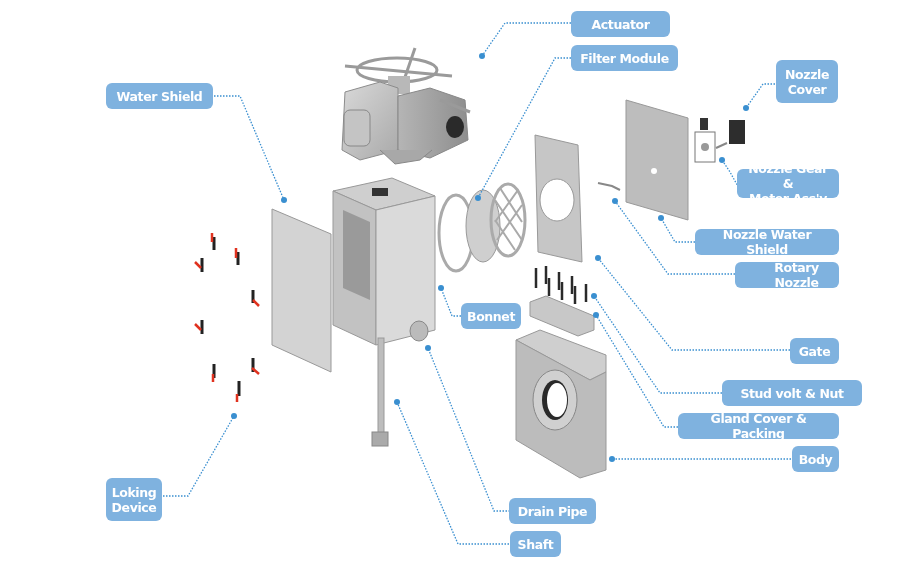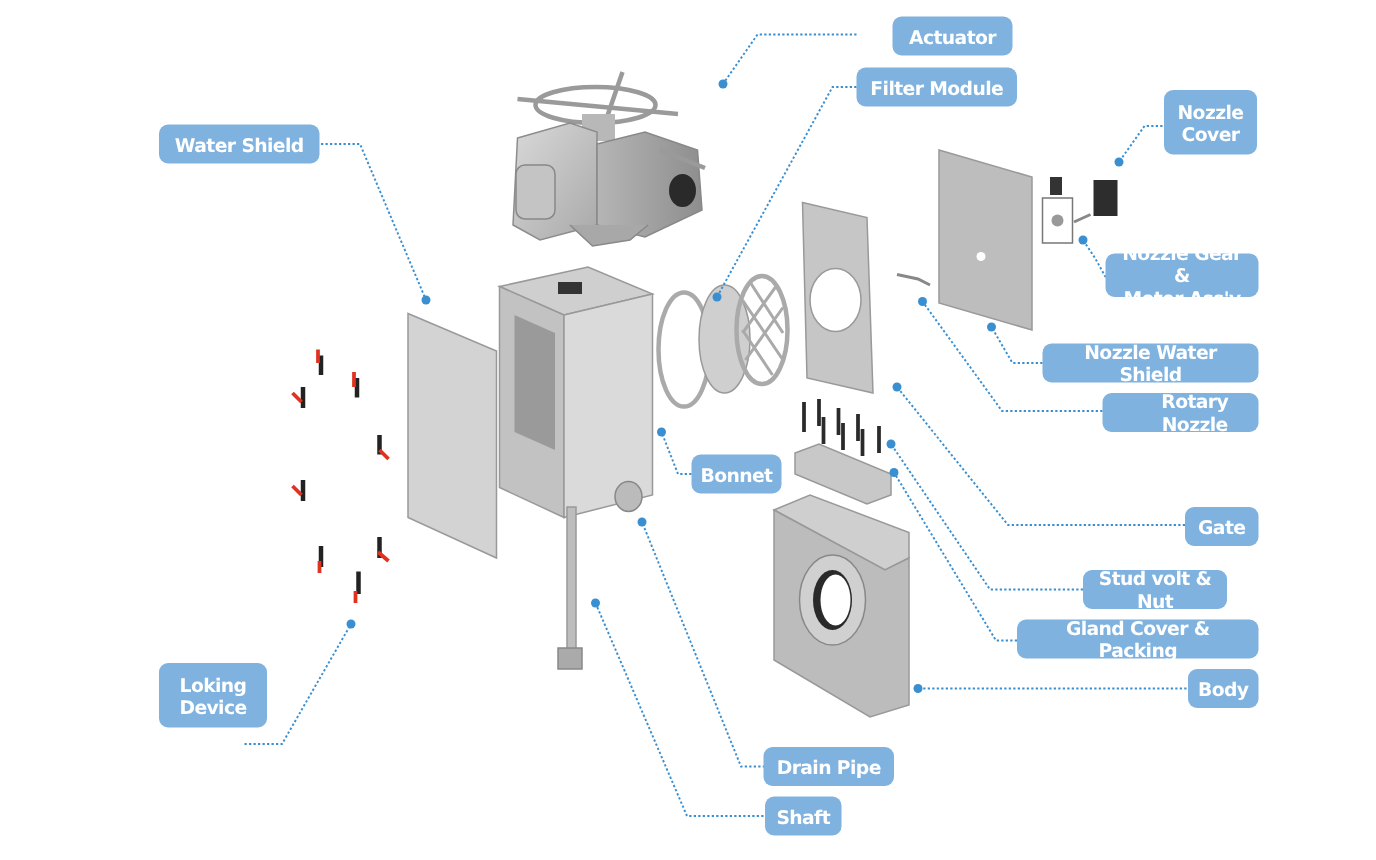--- a/index.html
+++ b/index.html
@@ -154,31 +154,31 @@
         <circle cx="596" cy="315" r="3"></circle>
       <circle cx="612" cy="459" r="3"></circle>
         <circle cx="284" cy="200" r="3"></circle>
         <circle cx="441" cy="288" r="3"></circle>
       <circle cx="234" cy="416" r="3"></circle>
         <circle cx="428" cy="348" r="3"></circle>
         <circle cx="397" cy="402" r="3"></circle>
     </g>
   </svg>
 
-  <div class="label" style="left:595px;top:11px;width:80px;height:26px;">Actuator</div>
+  <div class="label" style="left:571px;top:11px;width:99px;height:26px;">Actuator</div>
   <div class="label" style="left:571px;top:45px;width:107px;height:26px;">Filter Module</div>
   <div class="label" style="left:776px;top:60px;width:62px;height:43px;">Nozzle
 Cover</div>
   <div class="label" style="left:737px;top:169px;width:102px;height:29px;">Nozzle Gear &amp;
 Moter Ass'y</div>
   <div class="label" style="left:695px;top:229px;width:144px;height:26px;">Nozzle Water Shield</div>
   <div class="label" style="left:735px;top:262px;width:104px;height:26px;padding-left:25px;">Rotary Nozzle</div>
   <div class="label" style="left:790px;top:338px;width:49px;height:26px;">Gate</div>
-  <div class="label" style="left:722px;top:380px;width:96px;height:26px;">Stud volt &amp; Nut</div>
+  <div class="label" style="left:722px;top:380px;width:140px;height:26px;">Stud volt &amp; Nut</div>
   <div class="label" style="left:678px;top:413px;width:161px;height:26px;">Gland Cover &amp; Packing</div>
   <div class="label" style="left:792px;top:446px;width:47px;height:26px;">Body</div>
   <div class="label" style="left:106px;top:83px;width:107px;height:26px;">Water Shield</div>
   <div class="label" style="left:461px;top:303px;width:60px;height:26px;">Bonnet</div>
-  <div class="label" style="left:106px;top:442px;width:72px;height:43px;">Loking
+  <div class="label" style="left:106px;top:478px;width:56px;height:43px;">Loking
 Device</div>
   <div class="label" style="left:509px;top:498px;width:87px;height:26px;">Drain Pipe</div>
   <div class="label" style="left:510px;top:531px;width:51px;height:26px;">Shaft</div>
 </div>
 
 </body></html>

